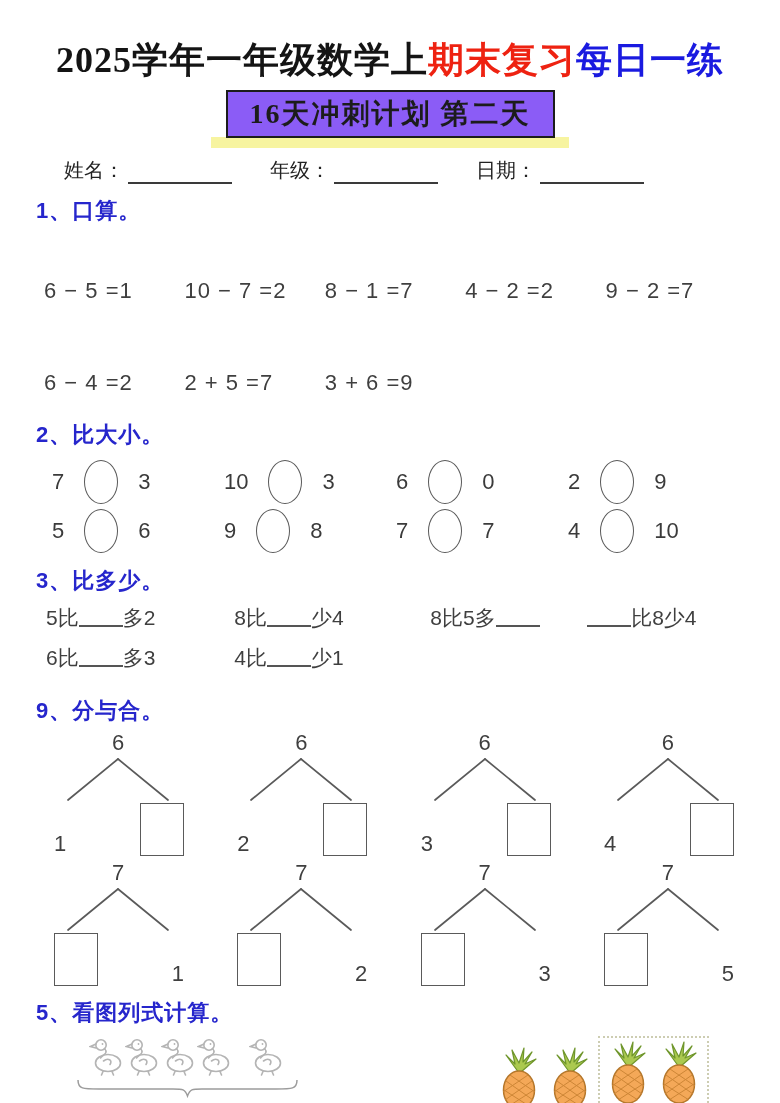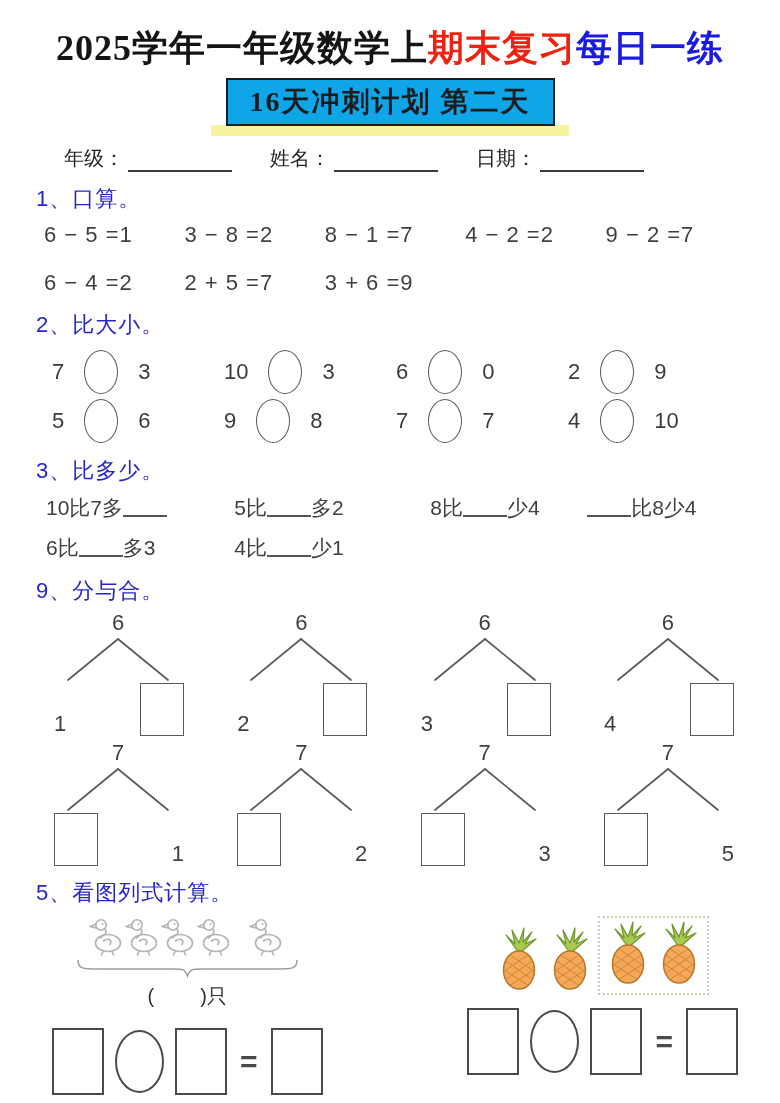--- a/index.html
+++ b/index.html
@@ -1,42 +1,42 @@
 <!DOCTYPE html>
 <html><head>
 <meta charset="utf-8">
 <style>
   * { box-sizing: border-box; margin: 0; padding: 0; }
   html,body { width: 780px; height: 1103px; background: #ffffff; overflow: hidden;
     font-family: "Liberation Sans", "DejaVu Sans", sans-serif; color: #3b3b3b; }
-  .page { width: 780px; height: 1092px; padding-top: 24px; position: relative; }
+  .page { width: 780px; height: 1092px; padding-top: 36px; position: relative; }
 
   
   .title { text-align: center; font-size: 36px; font-weight: bold; letter-spacing: 1px; color: #141414;
     font-family: "Liberation Serif", "DejaVu Serif", serif; }
   .title .t-red  { color: #ee2211; }
   .title .t-blue { color: #1a1ae0; }
   .subtitle-wrap { text-align: center; margin-top: 5px; }
-  .subtitle-box { display: inline-block; border: 2px solid #1c1c1c; background: #0ea5e9;
+  .subtitle-box { display: inline-block; border: 2px solid #1c1c1c; background: #8b5cf6;
     font-size: 28px; font-weight: bold; color: #1c1c1c; padding: 3px 22px; letter-spacing: 2px;
     font-family: "Liberation Serif", "DejaVu Serif", serif; }
   .yellow-bar { width: 358px; height: 11px; background: #f7f4a0; margin: -1px auto 0; }
 
   .info-row { display: flex; margin: 9px 0 0 64px; font-size: 20px; color: #222; align-items: flex-end; }
   .info-field { margin-right: 38px; white-space: nowrap; }
   .blank-line { display: inline-block; width: 104px; height: 20px; border-bottom: 2px solid #3a3a3a; vertical-align: bottom; margin-left: 4px; }
 
   
-  .sec-head { color: #2626cc; font-weight: normal; font-size: 22px; margin-left: 36px; letter-spacing: 1px; }
-  .mt1 { margin-top: 12px; } .mt2 { margin-top: 14px; }
+  .sec-head { color: #2626cc; font-weight: bold; font-size: 22px; margin-left: 36px; letter-spacing: 1px; }
+  .mt1 { margin-top: 12px; } .mt2 { margin-top: 24px; }
 
   
   .oral-grid { display: grid; grid-template-columns: repeat(5, 1fr); row-gap: 22px;
     margin: 8px 34px 0 44px; font-size: 22px; color: #3f3f3f; }
-  .eq { letter-spacing: 1px; white-space: nowrap; }
+  .eq { letter-spacing: 1px; white-space: nowrap; margin-top: 44px; }
 
   
   .cmp-grid { display: grid; grid-template-columns: repeat(4, 1fr); row-gap: 2px; margin: 8px 40px 0 52px; }
   .cmp-cell { display: flex; align-items: center; gap: 20px; font-size: 22px; height: 47px; }
   .cmp-circle { width: 34px; height: 44px; border: 1.7px solid #5a5a5a; border-radius: 50%; flex: 0 0 auto; }
 
   
   .cnt-grid { display: grid; grid-template-columns: 1.2fr 1.25fr 1fr 1fr; row-gap: 12px;
     margin: 8px 36px 0 46px; font-size: 21px; color: #3f3f3f; }
   .cnt-cell { white-space: nowrap; }
@@ -78,29 +78,29 @@
   <div class="title">
     <span>2025学年一年级数学上</span><span class="t-red">期末复习</span><span class="t-blue">每日一练</span>
   </div>
 
   <div class="subtitle-wrap">
     <div class="subtitle-box">16天冲刺计划 第二天</div>
     <div class="yellow-bar"></div>
   </div>
 
   <div class="info-row">
+    <div class="info-field"><span>姓名：</span><span class="blank-line"></span></div>
     <div class="info-field"><span>年级：</span><span class="blank-line"></span></div>
-    <div class="info-field"><span>姓名：</span><span class="blank-line"></span></div>
     <div class="info-field"><span>日期：</span><span class="blank-line"></span></div>
   </div>
 
   <div class="sec-head mt1">1、口算。</div>
   <div class="oral-grid">
       <div class="eq">6 − 5 =1</div>
-      <div class="eq">3 − 8 =2</div>
+      <div class="eq">10 − 7 =2</div>
       <div class="eq">8 − 1 =7</div>
       <div class="eq">4 − 2 =2</div>
       <div class="eq">9 − 2 =7</div>
       <div class="eq">6 − 4 =2</div>
       <div class="eq">2 + 5 =7</div>
       <div class="eq">3 + 6 =9</div>
     </div>
 
   <div class="sec-head mt2">2、比大小。</div>
   <div class="cmp-grid">
@@ -141,23 +141,23 @@
       </div>
       <div class="cmp-cell">
         <span class="num">4</span>
         <span class="cmp-circle"></span>
         <span class="num">10</span>
       </div>
     </div>
 
   <div class="sec-head mt1">3、比多少。</div>
   <div class="cnt-grid">
-      <div class="cnt-cell"><span>10比7多</span><span class="blank"></span></div>
       <div class="cnt-cell"><span>5比</span><span class="blank"></span><span>多2</span></div>
       <div class="cnt-cell"><span>8比</span><span class="blank"></span><span>少4</span></div>
+      <div class="cnt-cell"><span>8比5多</span><span class="blank"></span></div>
       <div class="cnt-cell"><span class="blank"></span><span>比8少4</span></div>
       <div class="cnt-cell"><span>6比</span><span class="blank"></span><span>多3</span></div>
       <div class="cnt-cell"><span>4比</span><span class="blank"></span><span>少1</span></div>
     </div>
 
   <div class="sec-head mt2">9、分与合。</div>
   <div class="tree-rows">
       <div class="tree-row">
         <div class="tree">
           <div class="tree-top">6</div>

